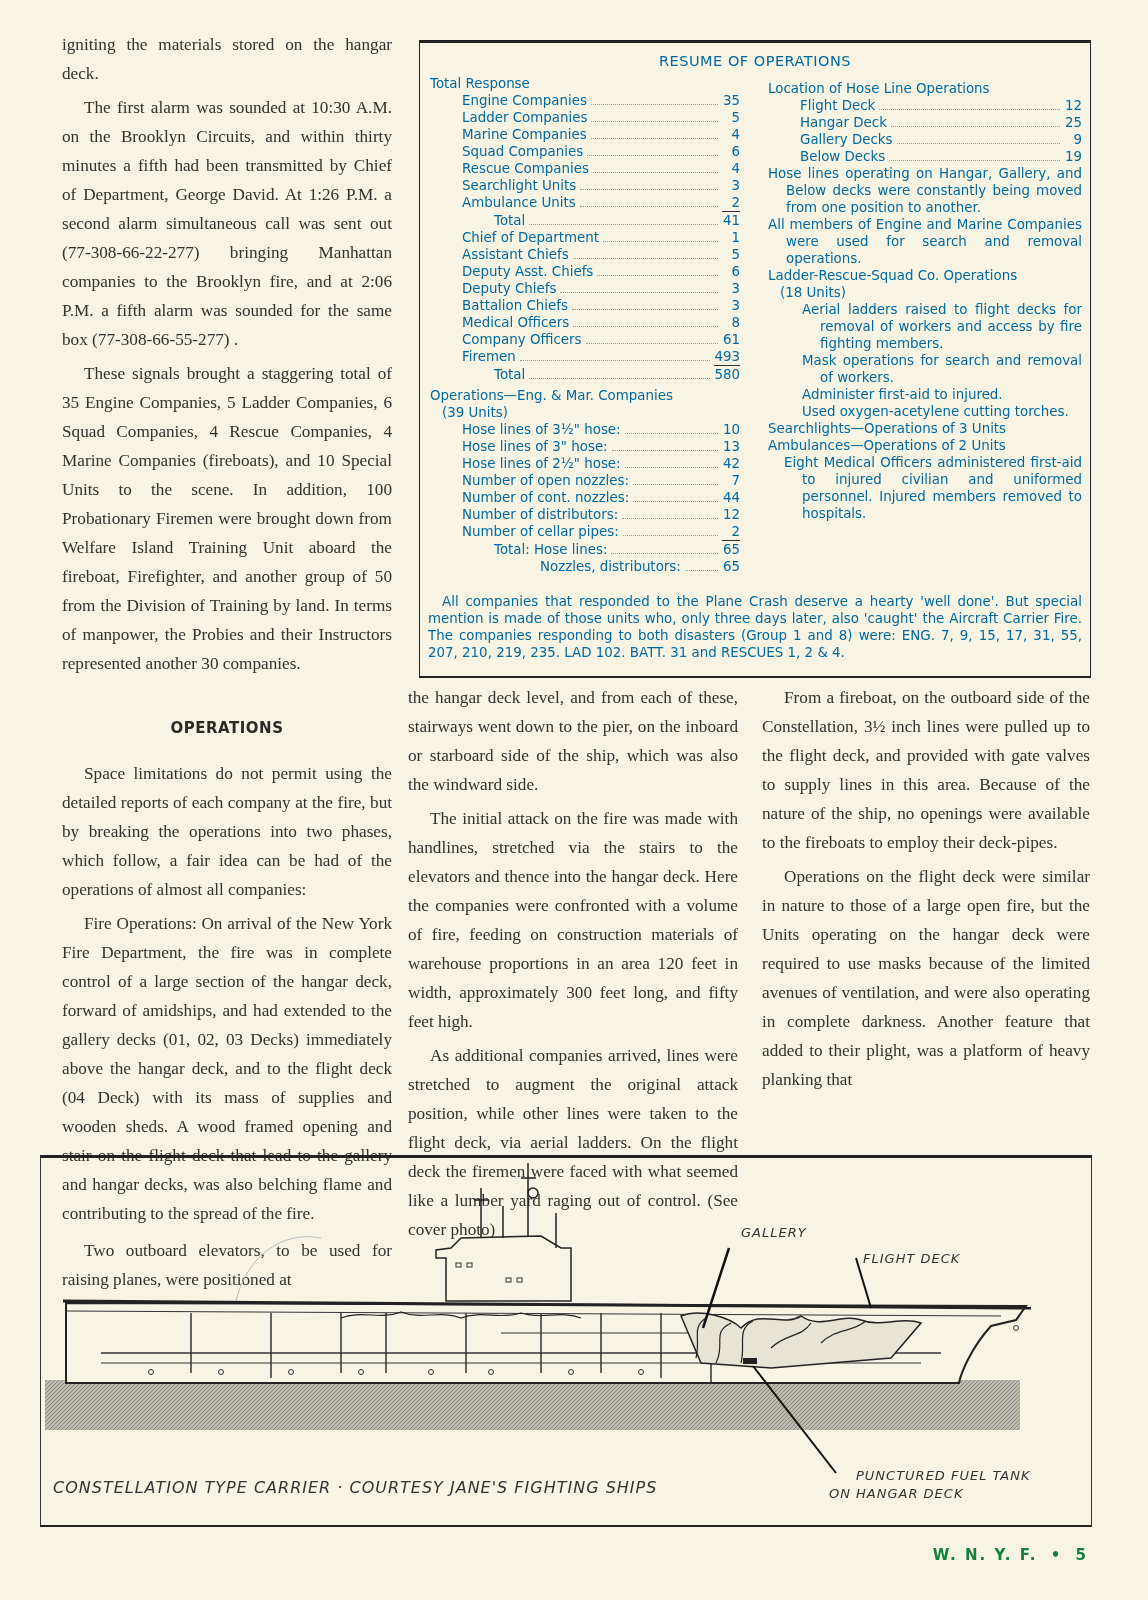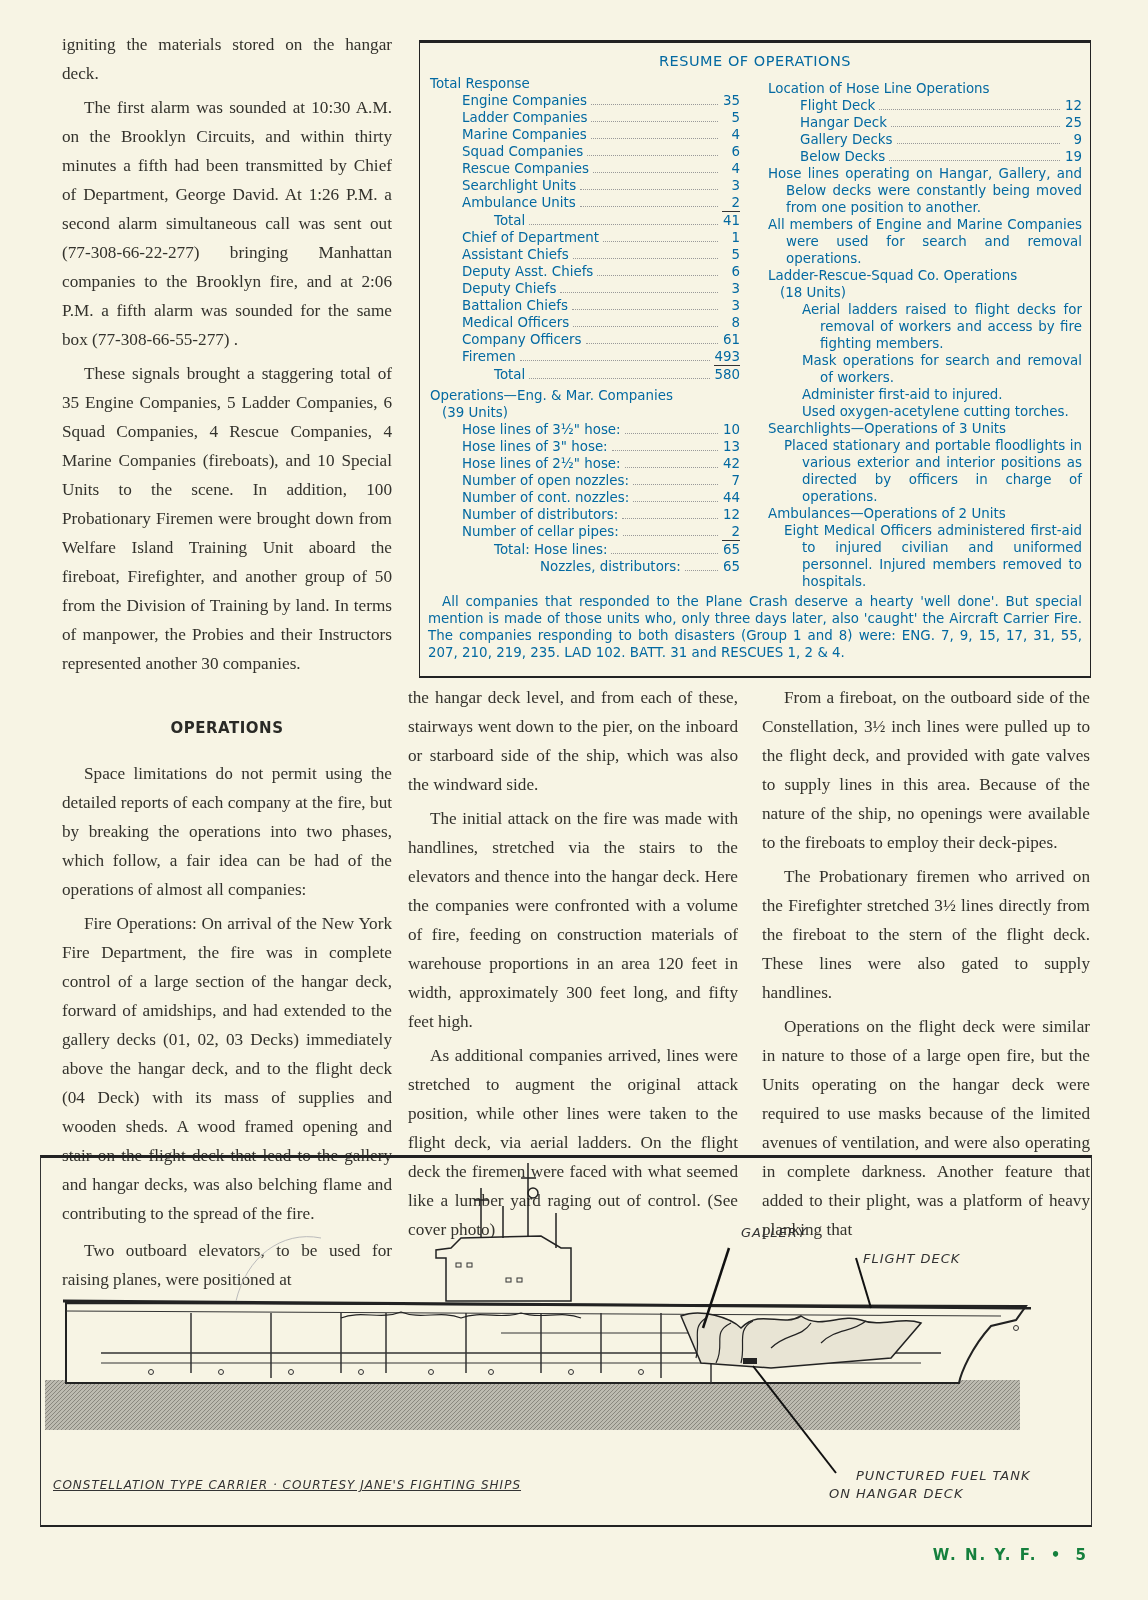--- a/index.html
+++ b/index.html
@@ -214,39 +214,37 @@
       </div>
     <div class="hang">Hose lines operating on Hangar, Gallery, and Below decks were constantly being moved from one position to another.</div>
     <div class="hang">All members of Engine and Marine Companies were used for search and removal operations.</div>
     <div>Ladder-Rescue-Squad Co. Operations</div>
     <div style="padding-left:12px;">(18 Units)</div>
     <div class="hang2">Aerial ladders raised to flight decks for removal of workers and access by fire fighting members.</div>
     <div class="hang2">Mask operations for search and removal of workers.</div>
     <div class="hang2">Administer first-aid to injured.</div>
     <div class="hang2">Used oxygen-acetylene cutting torches.</div>
     <div>Searchlights—Operations of 3 Units</div>
-    <div class="hang3">Placed stationary and portable floodlights in various exterior and interior positions as directed by officers in charge of operations.</div>
     <div>Ambulances—Operations of 2 Units</div>
     <div class="hang3">Eight Medical Officers administered first-aid to injured civilian and uniformed personnel. Injured members removed to hospitals.</div>
   </div>
 
   <div class="bottom">
     <p>All companies that responded to the Plane Crash deserve a hearty 'well done'. But special mention is made of those units who, only three days later, also 'caught' the Aircraft Carrier Fire. The companies responding to both disasters (Group 1 and 8) were: ENG. 7, 9, 15, 17, 31, 55, 207, 210, 219, 235. LAD 102. BATT. 31 and RESCUES 1, 2 &amp; 4.</p>
   </div>
 </div>
 
 <div class="col" style="left:408px; top:683px; width:330px;">
   <p class="noindent">the hangar deck level, and from each of these, stairways went down to the pier, on the inboard or starboard side of the ship, which was also the windward side.</p>
   <p>The initial attack on the fire was made with handlines, stretched via the stairs to the elevators and thence into the hangar deck. Here the companies were confronted with a volume of fire, feeding on construction materials of warehouse proportions in an area 120 feet in width, approximately 300 feet long, and fifty feet high.</p>
   <p>As additional companies arrived, lines were stretched to augment the original attack position, while other lines were taken to the flight deck, via aerial ladders. On the flight deck the firemen were faced with what seemed like a lumber yard raging out of control. (See cover photo)</p>
 </div>
 
 <div class="col" style="left:762px; top:683px; width:328px;">
   <p>From a fireboat, on the outboard side of the Constellation, 3½ inch lines were pulled up to the flight deck, and provided with gate valves to supply lines in this area. Because of the nature of the ship, no openings were available to the fireboats to employ their deck-pipes.</p>
-  <p>The Probationary firemen who arrived on the Firefighter stretched 3½ lines directly from the fireboat to the stern of the flight deck. These lines were also gated to supply handlines.</p>
   <p>Operations on the flight deck were similar in nature to those of a large open fire, but the Units operating on the hangar deck were required to use masks because of the limited avenues of ventilation, and were also operating in complete darkness. Another feature that added to their plight, was a platform of heavy planking that</p>
 </div>
 
 <div id="figure">
   <svg width="1050" height="368" viewBox="0 0 1050 368" style="position:absolute;left:0;top:0;">
     <defs>
       <pattern id="water" width="4" height="4" patternUnits="userSpaceOnUse">
         <rect width="4" height="4" fill="#bdbab0"></rect>
         <path d="M0 4 L4 0" stroke="#8a877e" stroke-width="1"></path>
       </pattern>
@@ -317,20 +315,20 @@
     <rect x="702" y="200" width="14" height="6" fill="#222"></rect>
 
     <line x1="688" y1="90" x2="662" y2="170" stroke="#111" stroke-width="2.5"></line>
     <line x1="815" y1="100" x2="830" y2="150" stroke="#111" stroke-width="2"></line>
     <line x1="712" y1="208" x2="795" y2="315" stroke="#111" stroke-width="2"></line>
   </svg>
   <div class="hand" style="left:700px; top:67px;">GALLERY</div>
   <div class="hand" style="left:822px; top:93px;">FLIGHT DECK</div>
   <div class="hand" style="left:792px; top:310px;margin-left:23px;">PUNCTURED FUEL TANK</div>
   <div class="hand" style="left:788px; top:328px;">ON HANGAR DECK</div>
-  <div class="hand" style="left:12px; top:320px; font-size:12px;text-decoration:underline;">CONSTELLATION TYPE CARRIER · COURTESY JANE'S FIGHTING SHIPS</div>
+  <div class="hand" style="left:12px; top:320px; font-size:16px;">CONSTELLATION TYPE CARRIER · COURTESY JANE'S FIGHTING SHIPS</div>
 </div>
 
 <div id="footer">
   <span>W. N. Y. F.</span>
   <span style="margin:0 6px;">•</span>
   <span>5</span>
 </div>
 
 </body></html>

